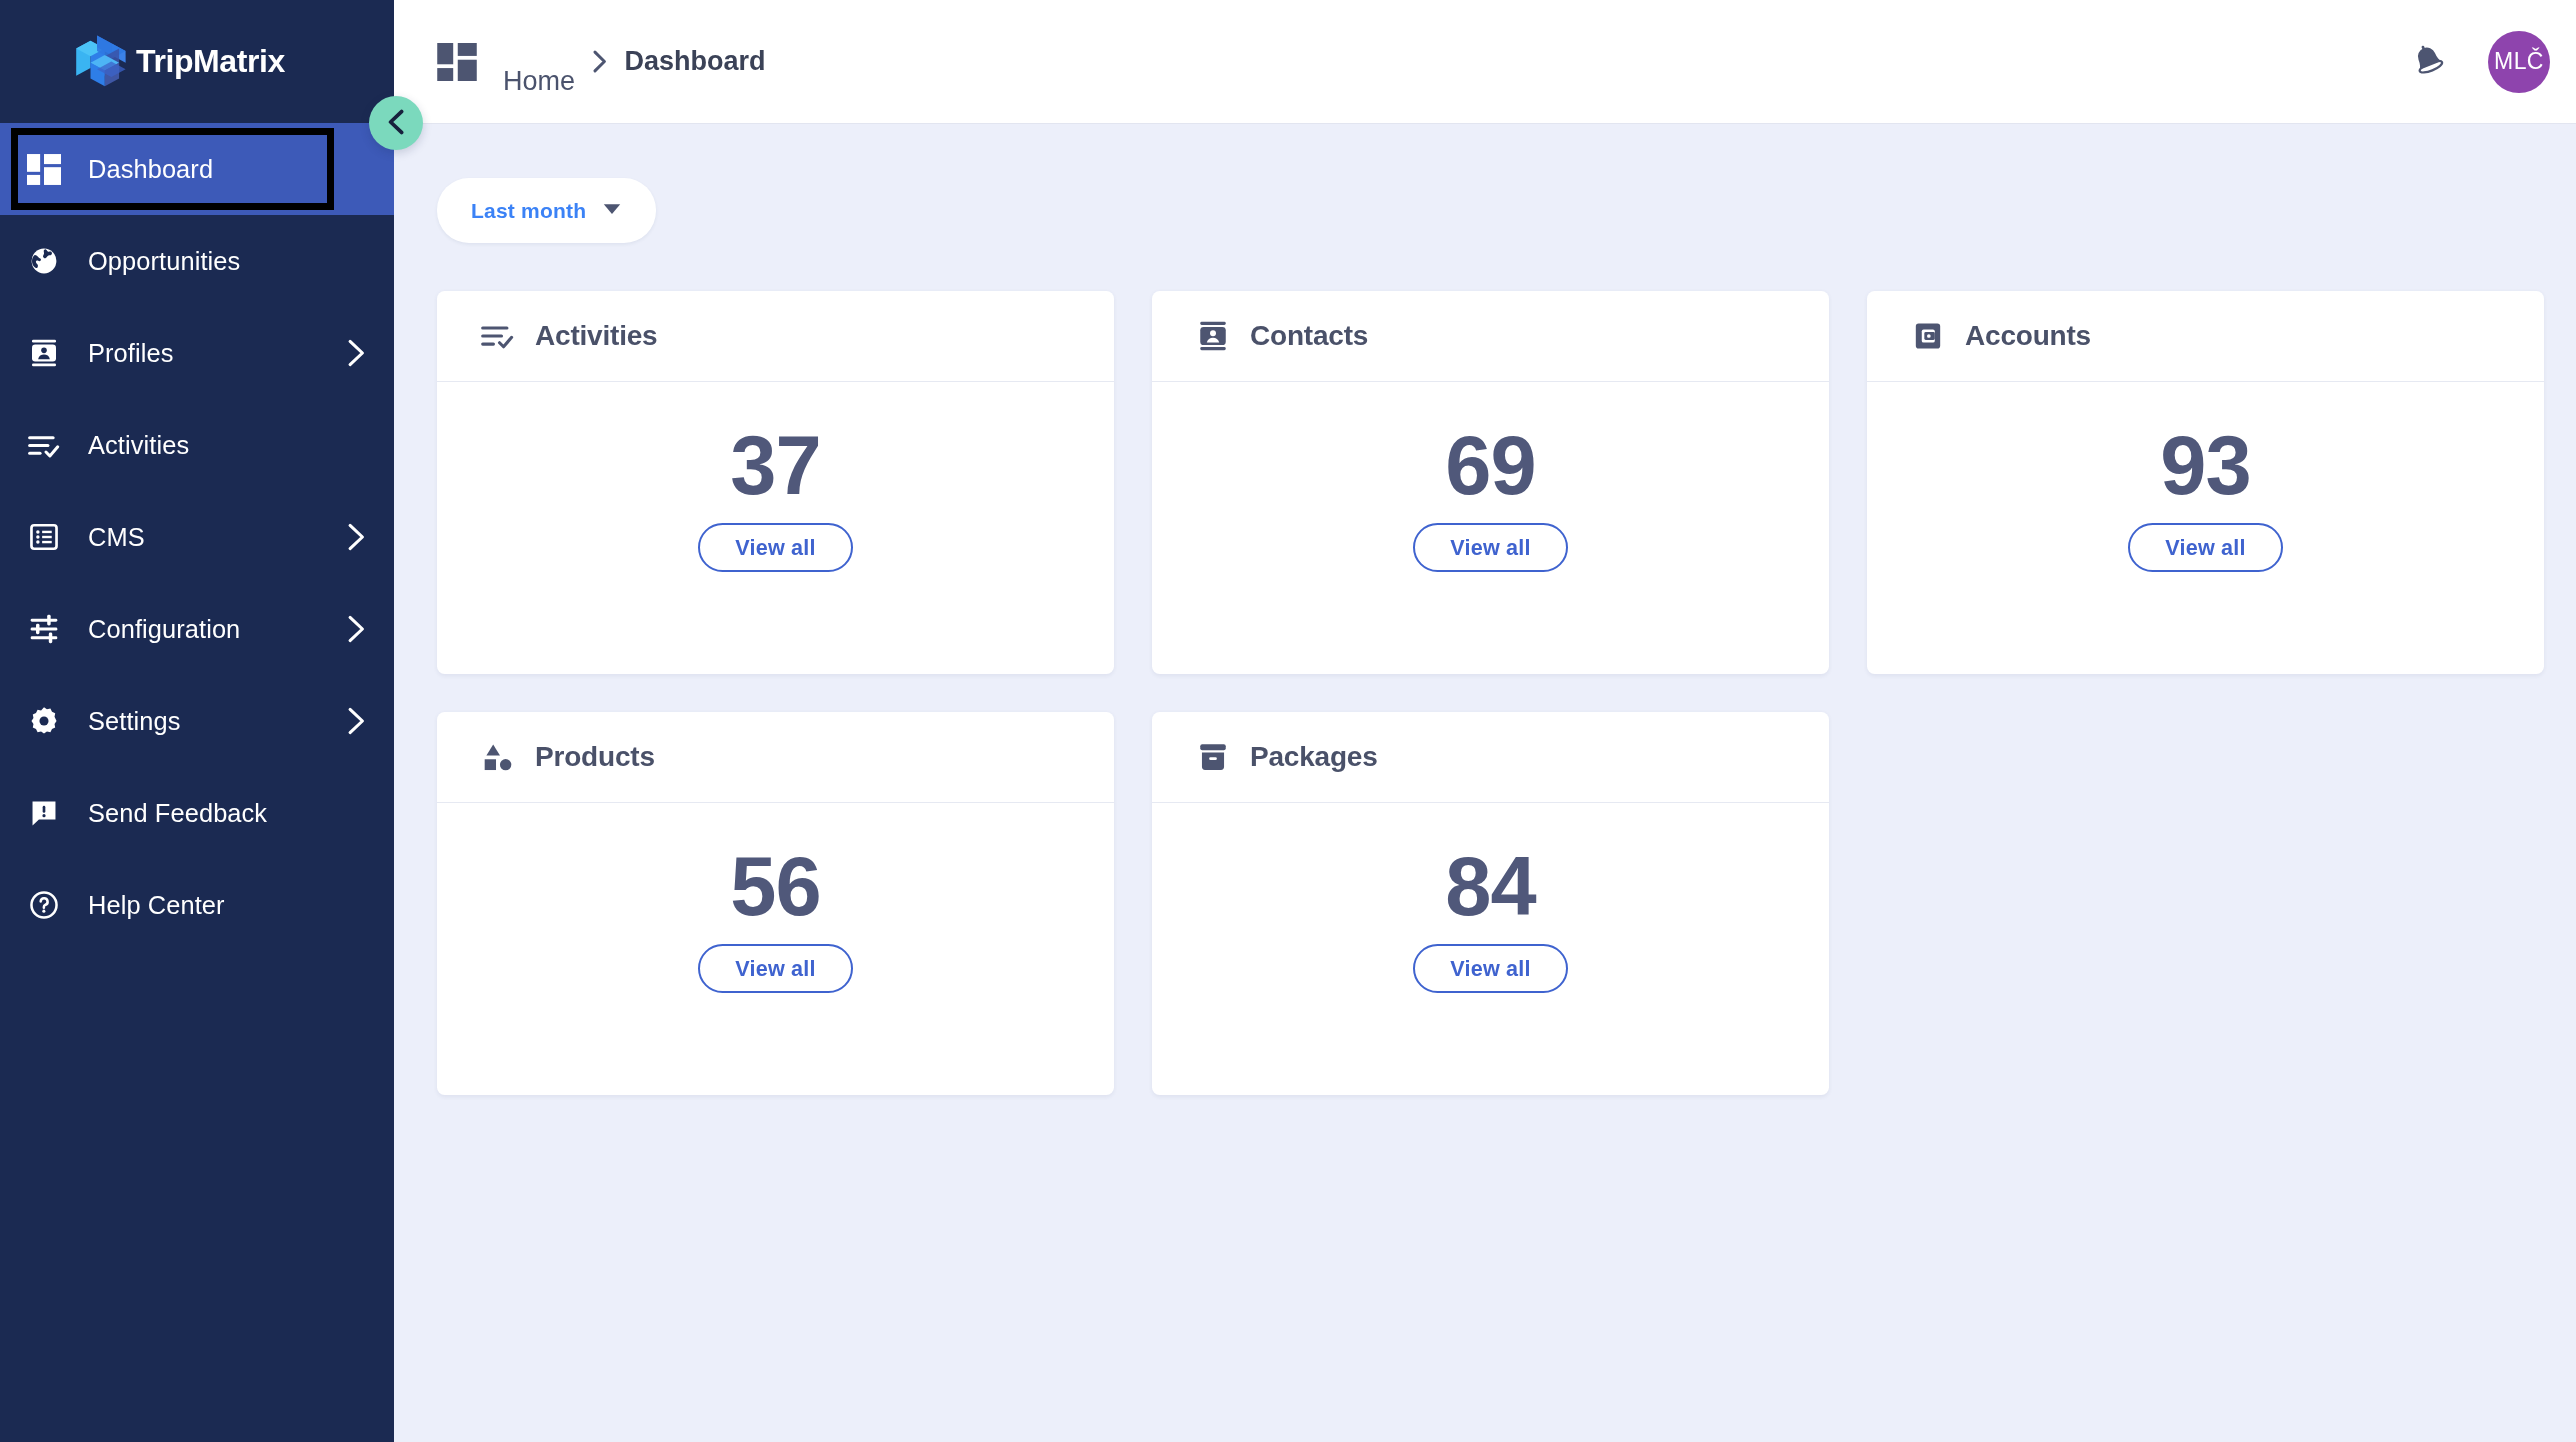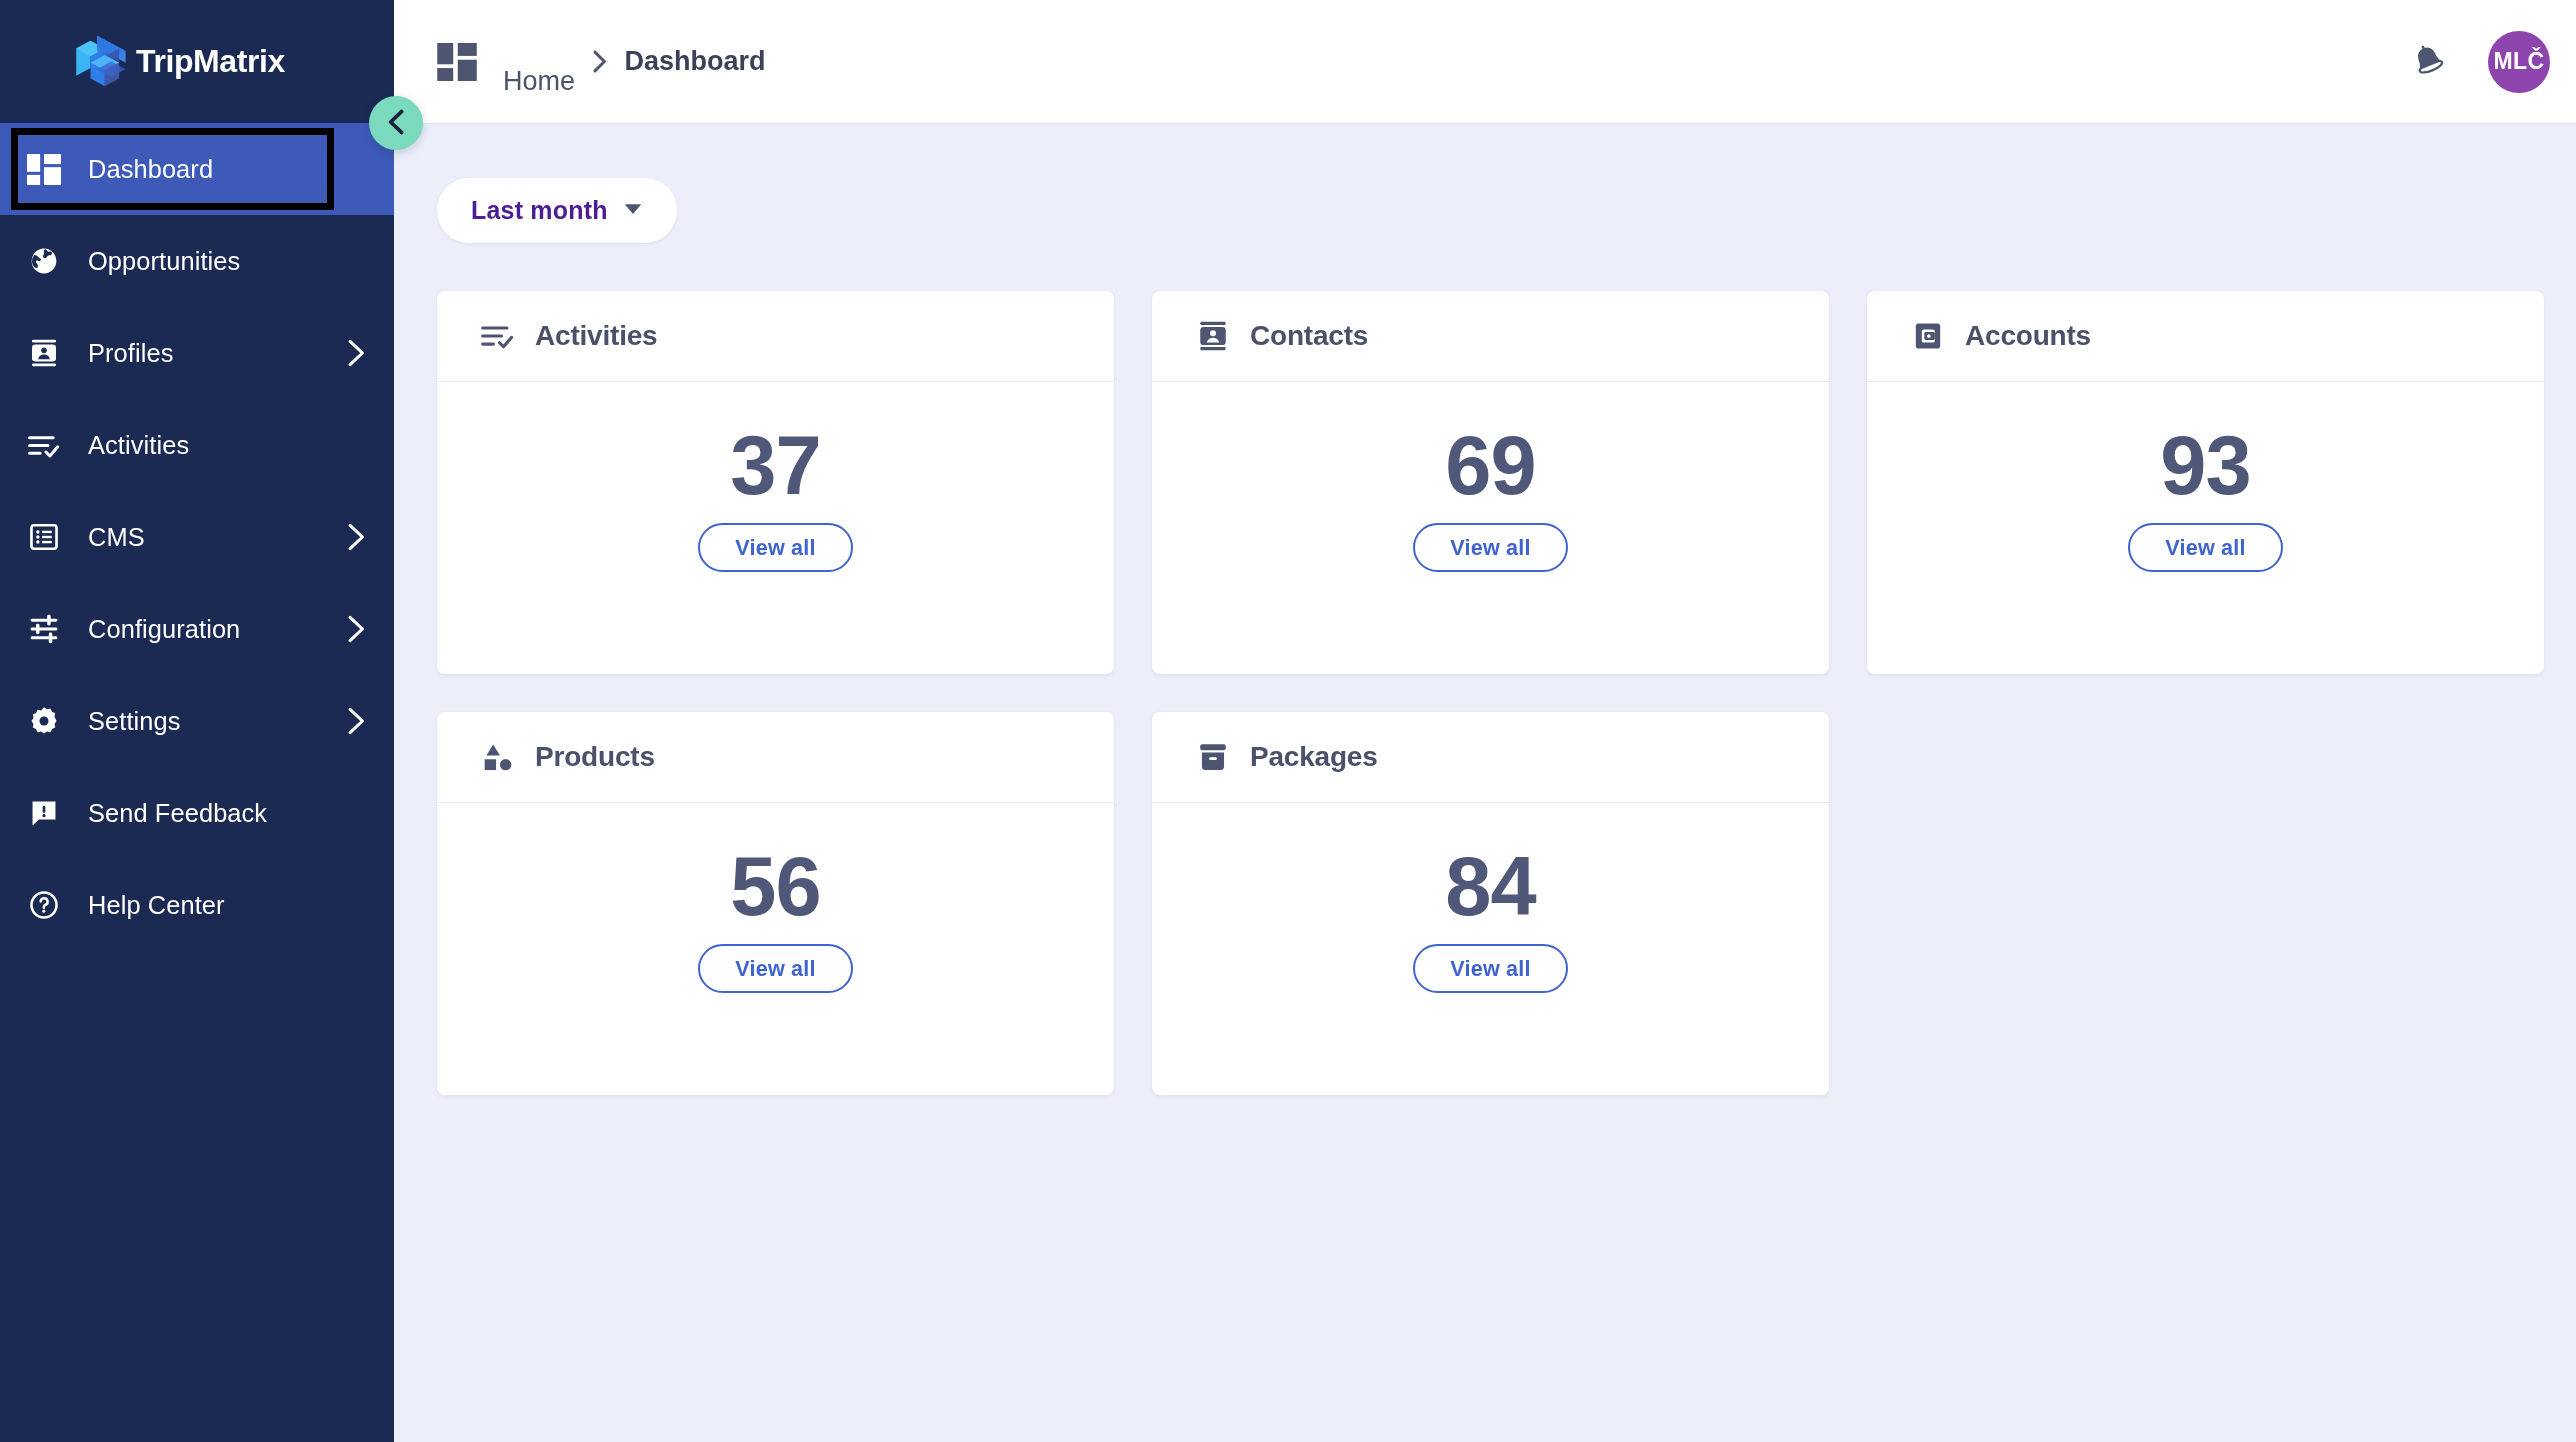--- a/index.html
+++ b/index.html
@@ -78,32 +78,32 @@
   .crumb-home { font-size: 27px; color: #4b536d; margin-top: 40px; }
   .crumb-sep { display: flex; align-items: center; }
   .crumb-current { font-size: 27px; color: #3b4257; font-weight: bold; }
 
   .topbar-right { margin-left: auto; display: flex; align-items: center; gap: 40px; }
   .bell { width: 38px; height: 38px; display:block; }
   .avatar {
     width: 62px; height: 62px; border-radius: 50%;
     background: #8e44ad; color:#fff;
     display: flex; align-items: center; justify-content: center;
-    font-size: 23px; letter-spacing: 0.4px; font-weight: bold;
+    font-size: 23px; letter-spacing: 0.4px;
   }
 
   .content { flex: 1 1 auto; padding: 55px 43px 0 43px; overflow: hidden; }
 
   .filter-pill {
     height: 65px; background:#fff; border-radius: 32px;
     display: inline-flex; align-items: center; gap: 15.4px;
     padding: 0 34px; box-shadow: 0 1.5px 3.8px rgba(35,50,90,.07);
     margin-bottom: 48px;
   }
-  .filter-pill .ftxt { font-size: 25px; color: #4c1d95; font-weight: 600; letter-spacing:0.2px; }
+  .filter-pill .ftxt { font-size: 21px; color: #3b82f6; font-weight: 600; letter-spacing:0.2px; }
 
   .cards {
     display: grid;
     grid-template-columns: repeat(3, 677px);
     gap: 38px;
   }
   .card {
     background: #ffffff; border-radius: 7.7px;
     box-shadow: 0 1.5px 4.6px rgba(40,55,100,.07);
     display: flex; flex-direction: column;

